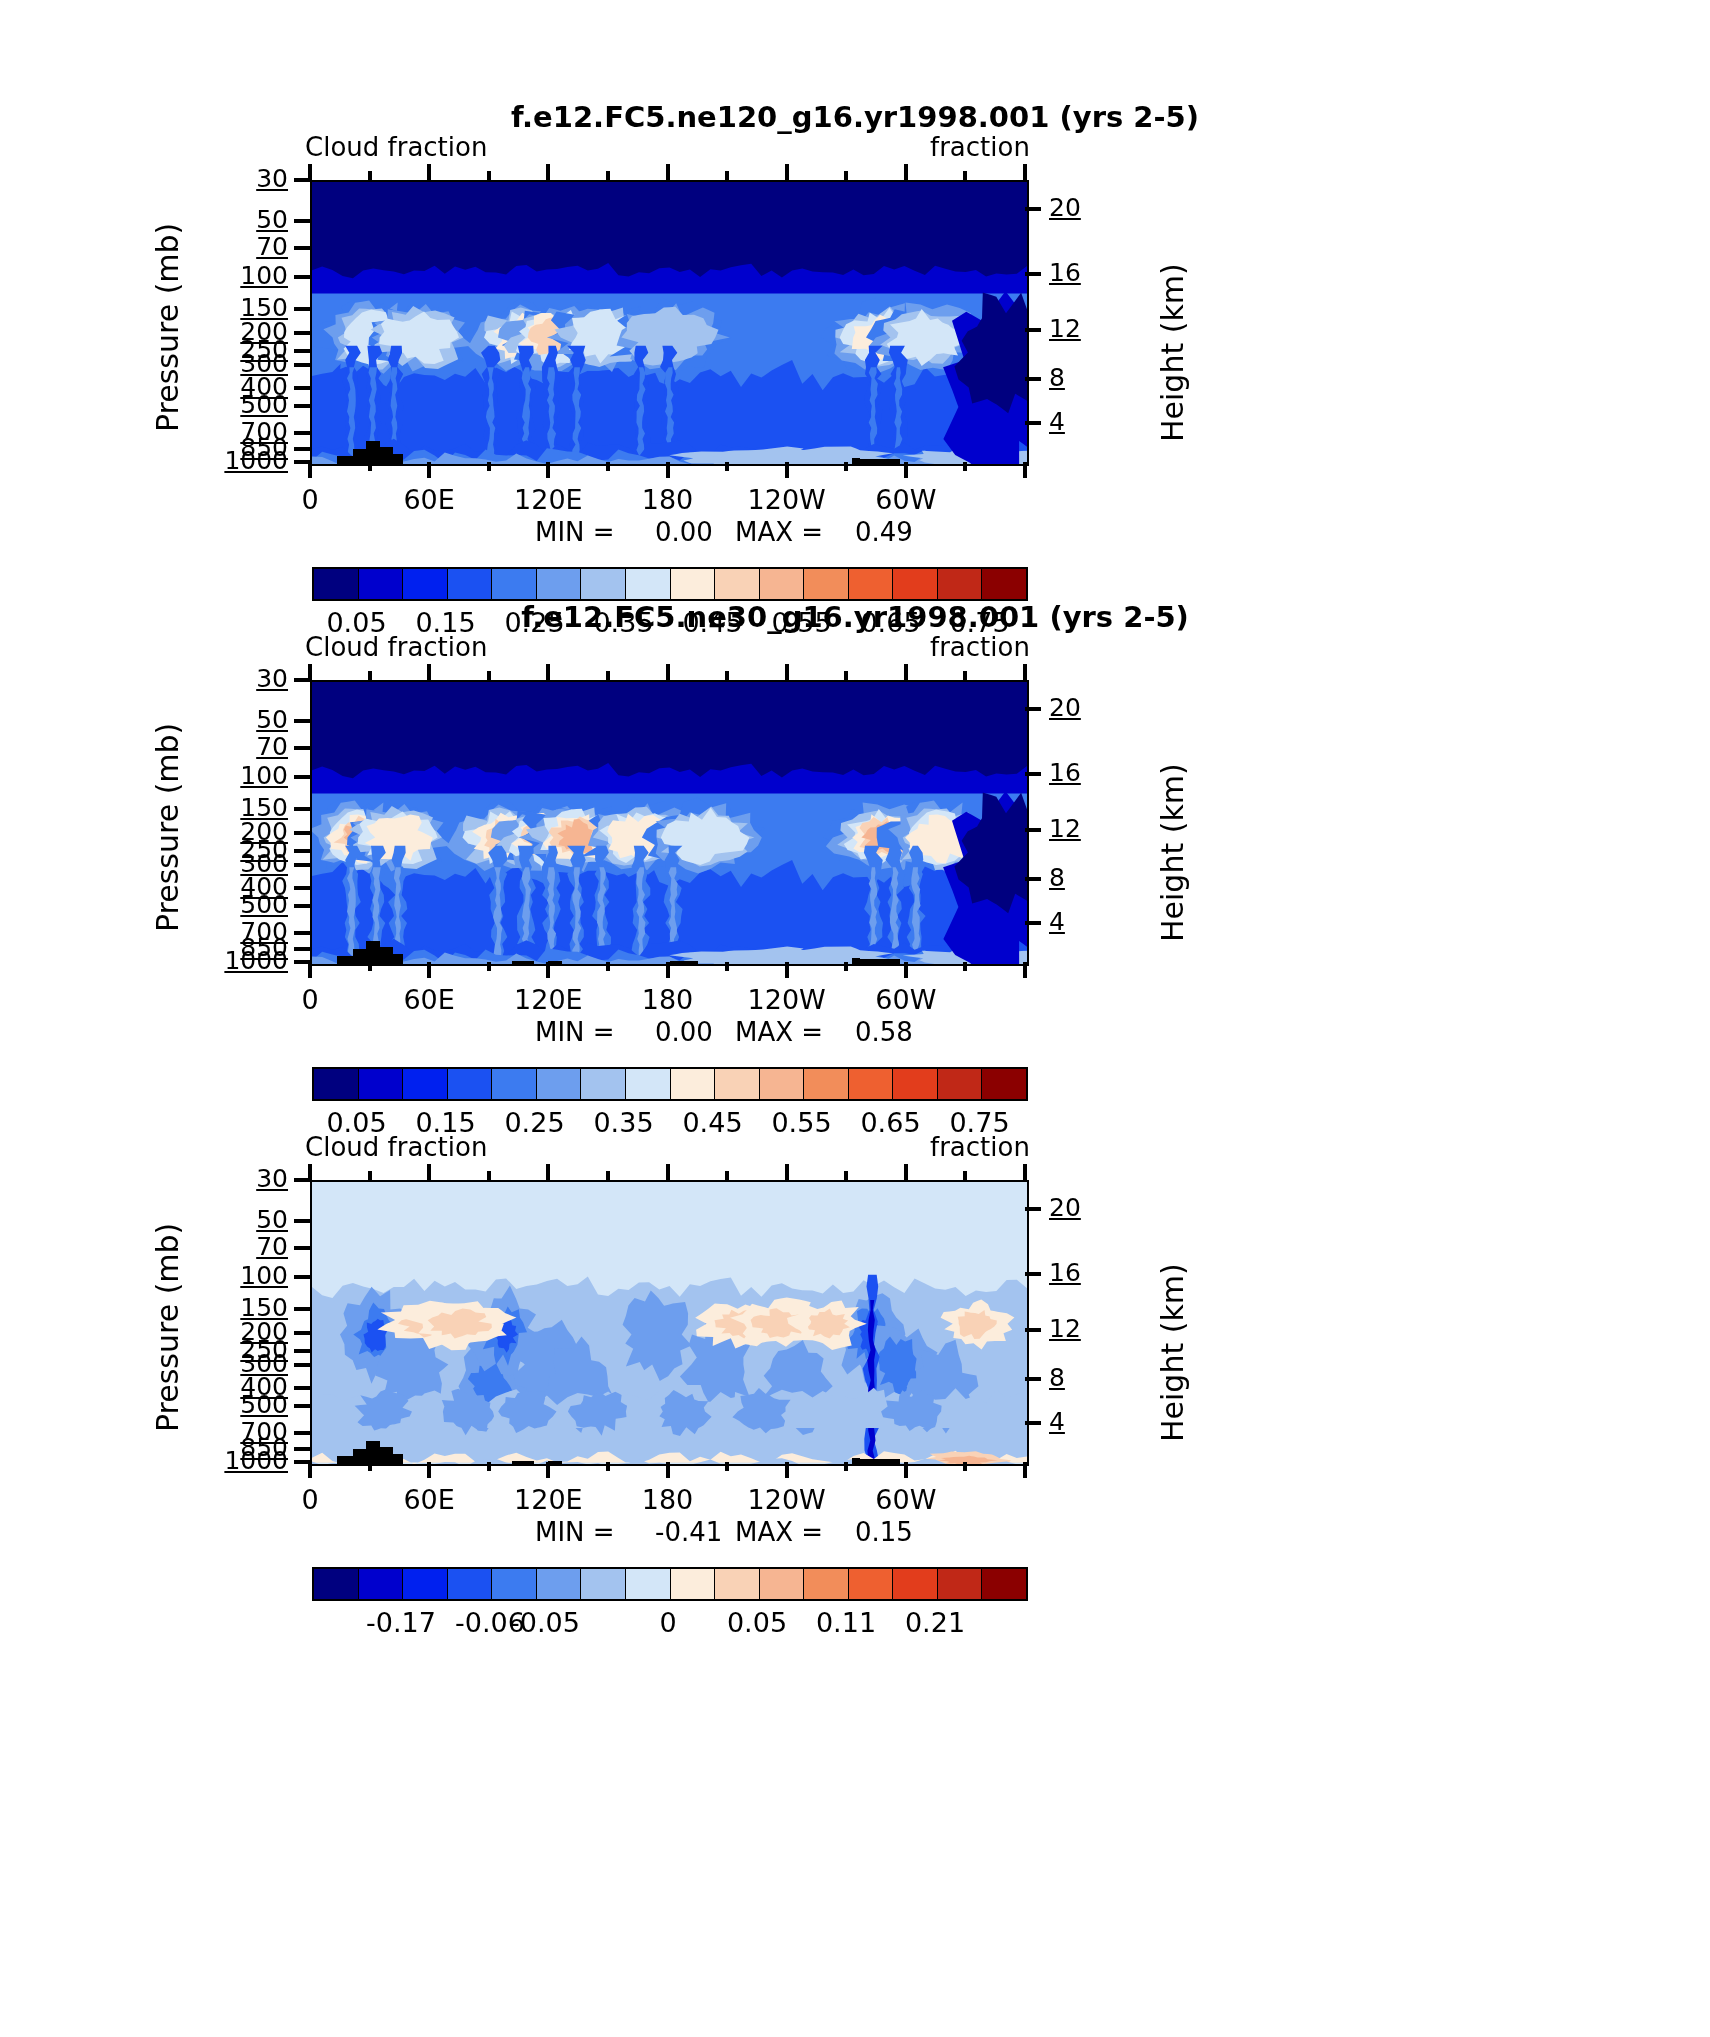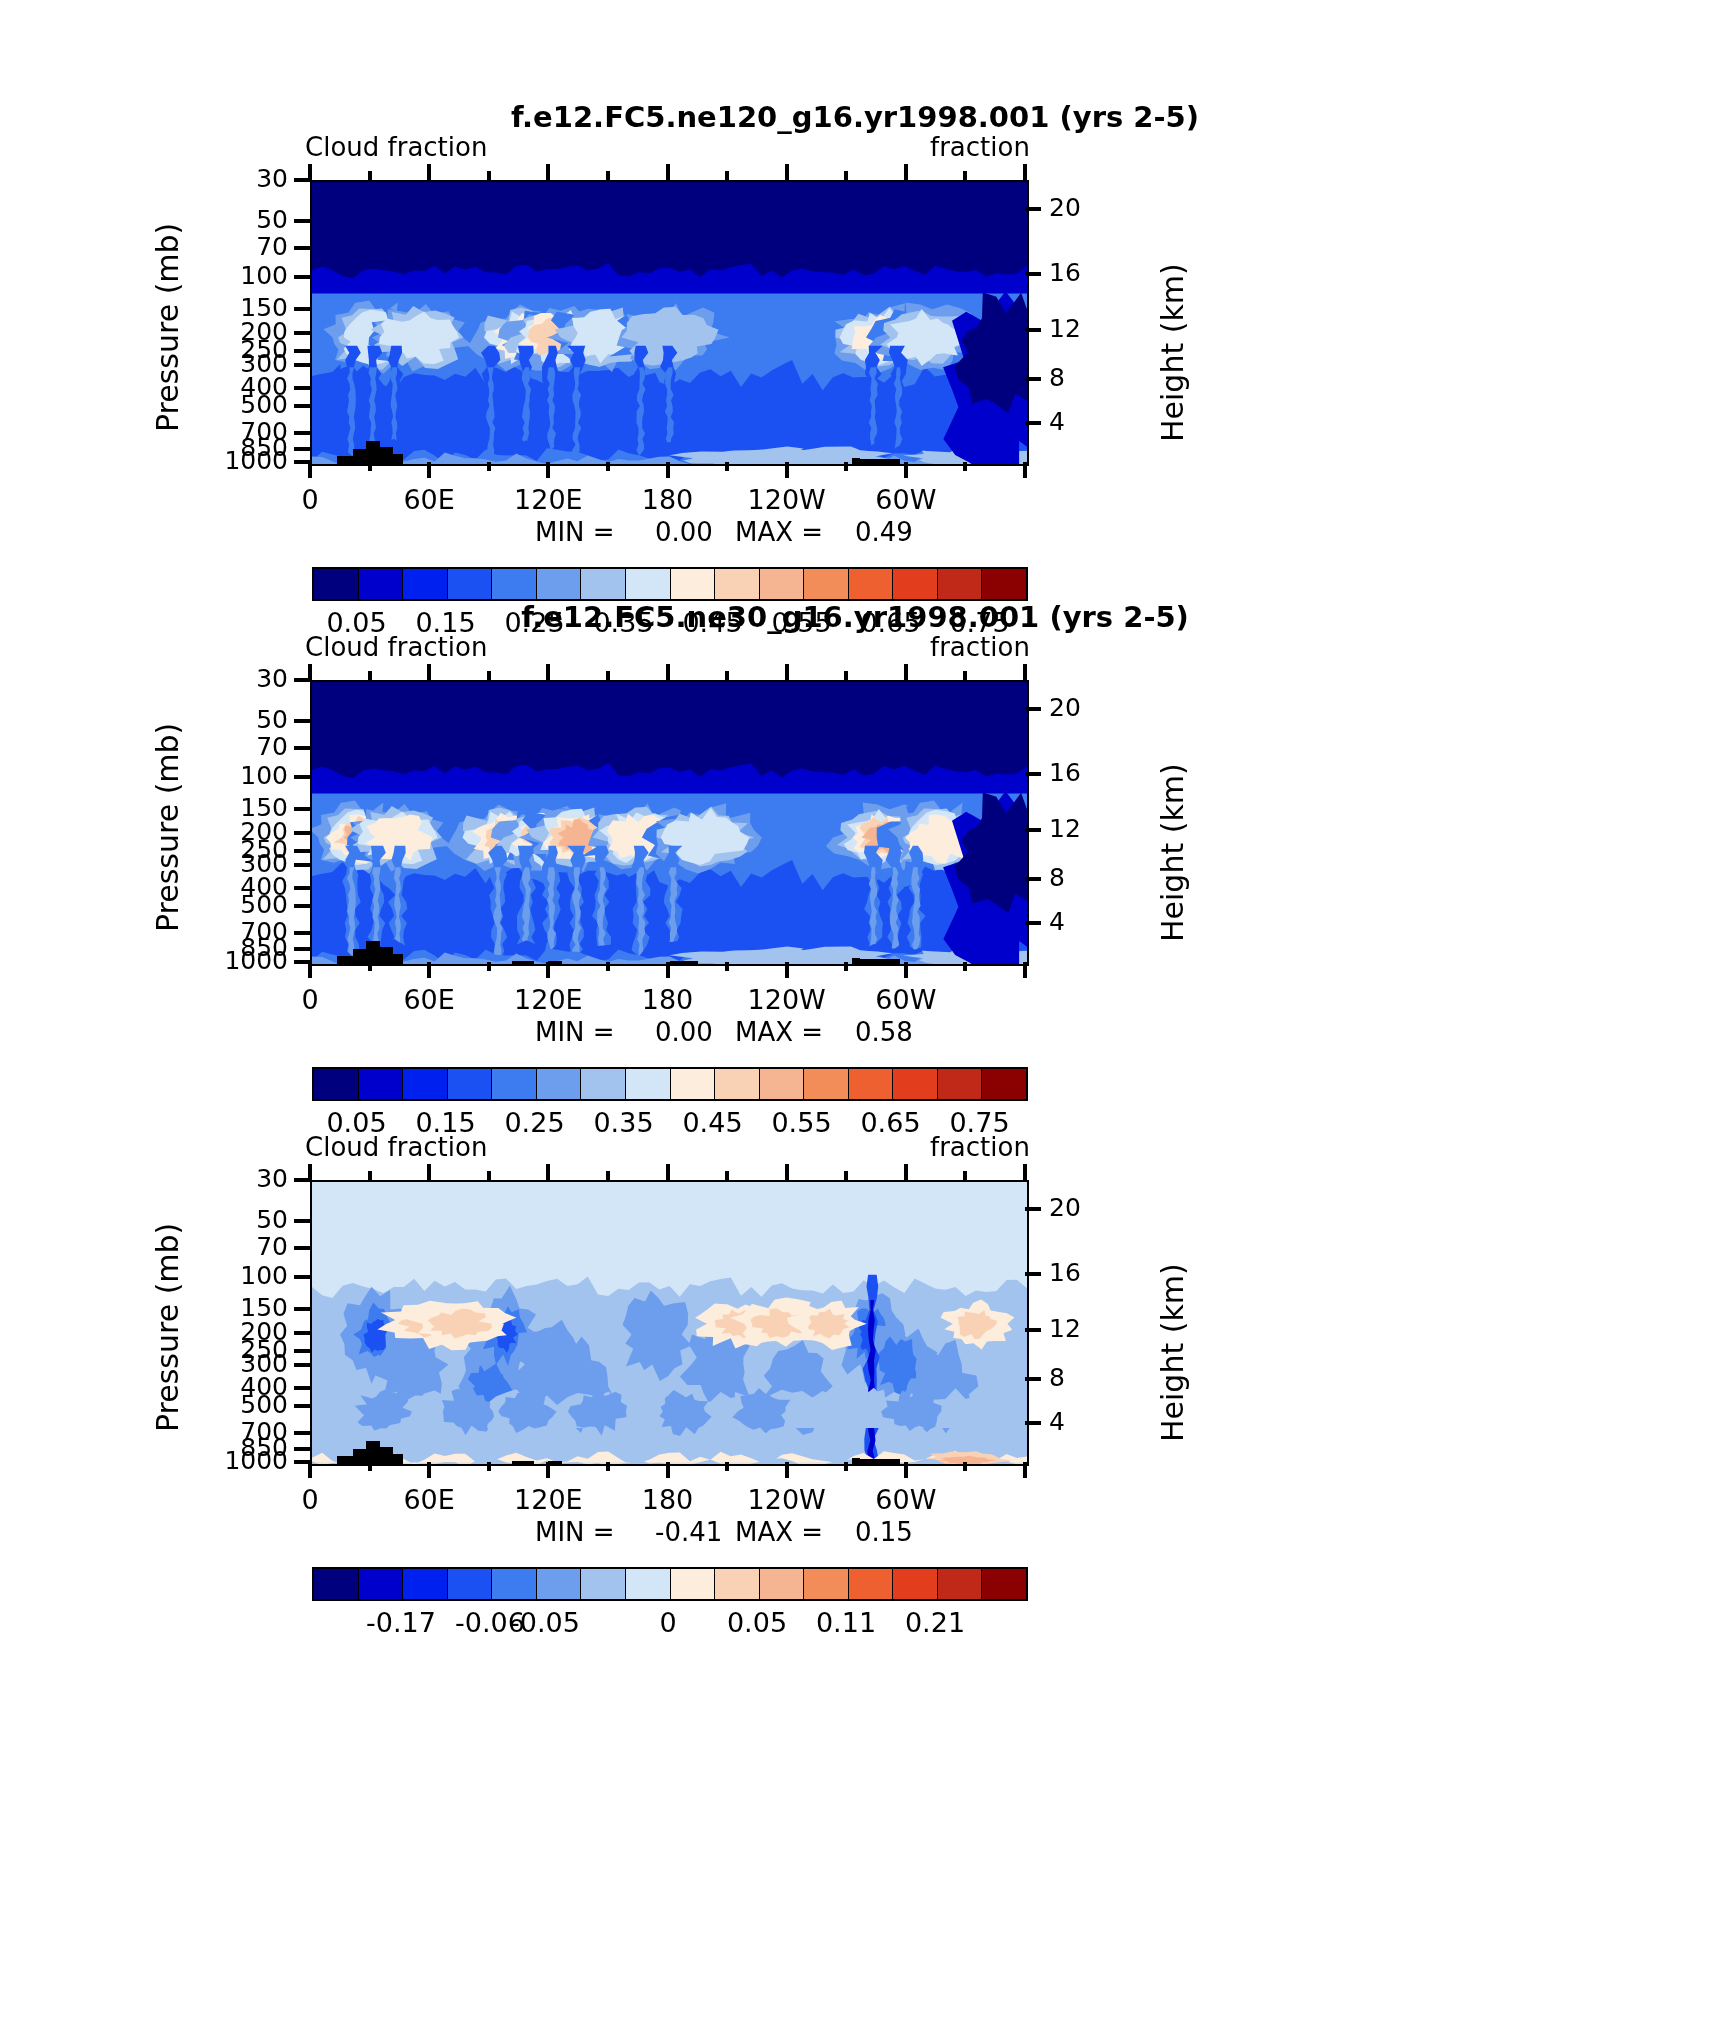--- a/index.html
+++ b/index.html
@@ -20,21 +20,21 @@
   .lbl-left{position:absolute;font-size:26px;}
   .lbl-right{position:absolute;font-size:26px;}
 
   
   .plotbox{position:absolute;border:2px solid #000;overflow:hidden;background:#0a1a9c;}
 
   
   .yaxis-title{position:absolute;font-size:30px;white-space:nowrap;
        transform-origin:0 0;transform:rotate(-90deg);}
 
-  .tick-lbl{position:absolute;font-size:25px;white-space:nowrap;text-align:right;}
+  .tick-lbl{position:absolute;font-size:25px;white-space:nowrap;text-align:right;text-decoration:underline;}
   .tick-lbl.r{text-align:left;}
   .xtick-lbl{position:absolute;font-size:27px;white-space:nowrap;}
 
   .tickmark{position:absolute;background:#000;}
 
   .minmax{position:absolute;font-size:26px;white-space:nowrap;}
 
   
   .cbar{position:absolute;display:flex;border:2px solid #000;box-sizing:content-box;}
   .cbar div{flex:1 1 0;border-right:1px solid #000;}

